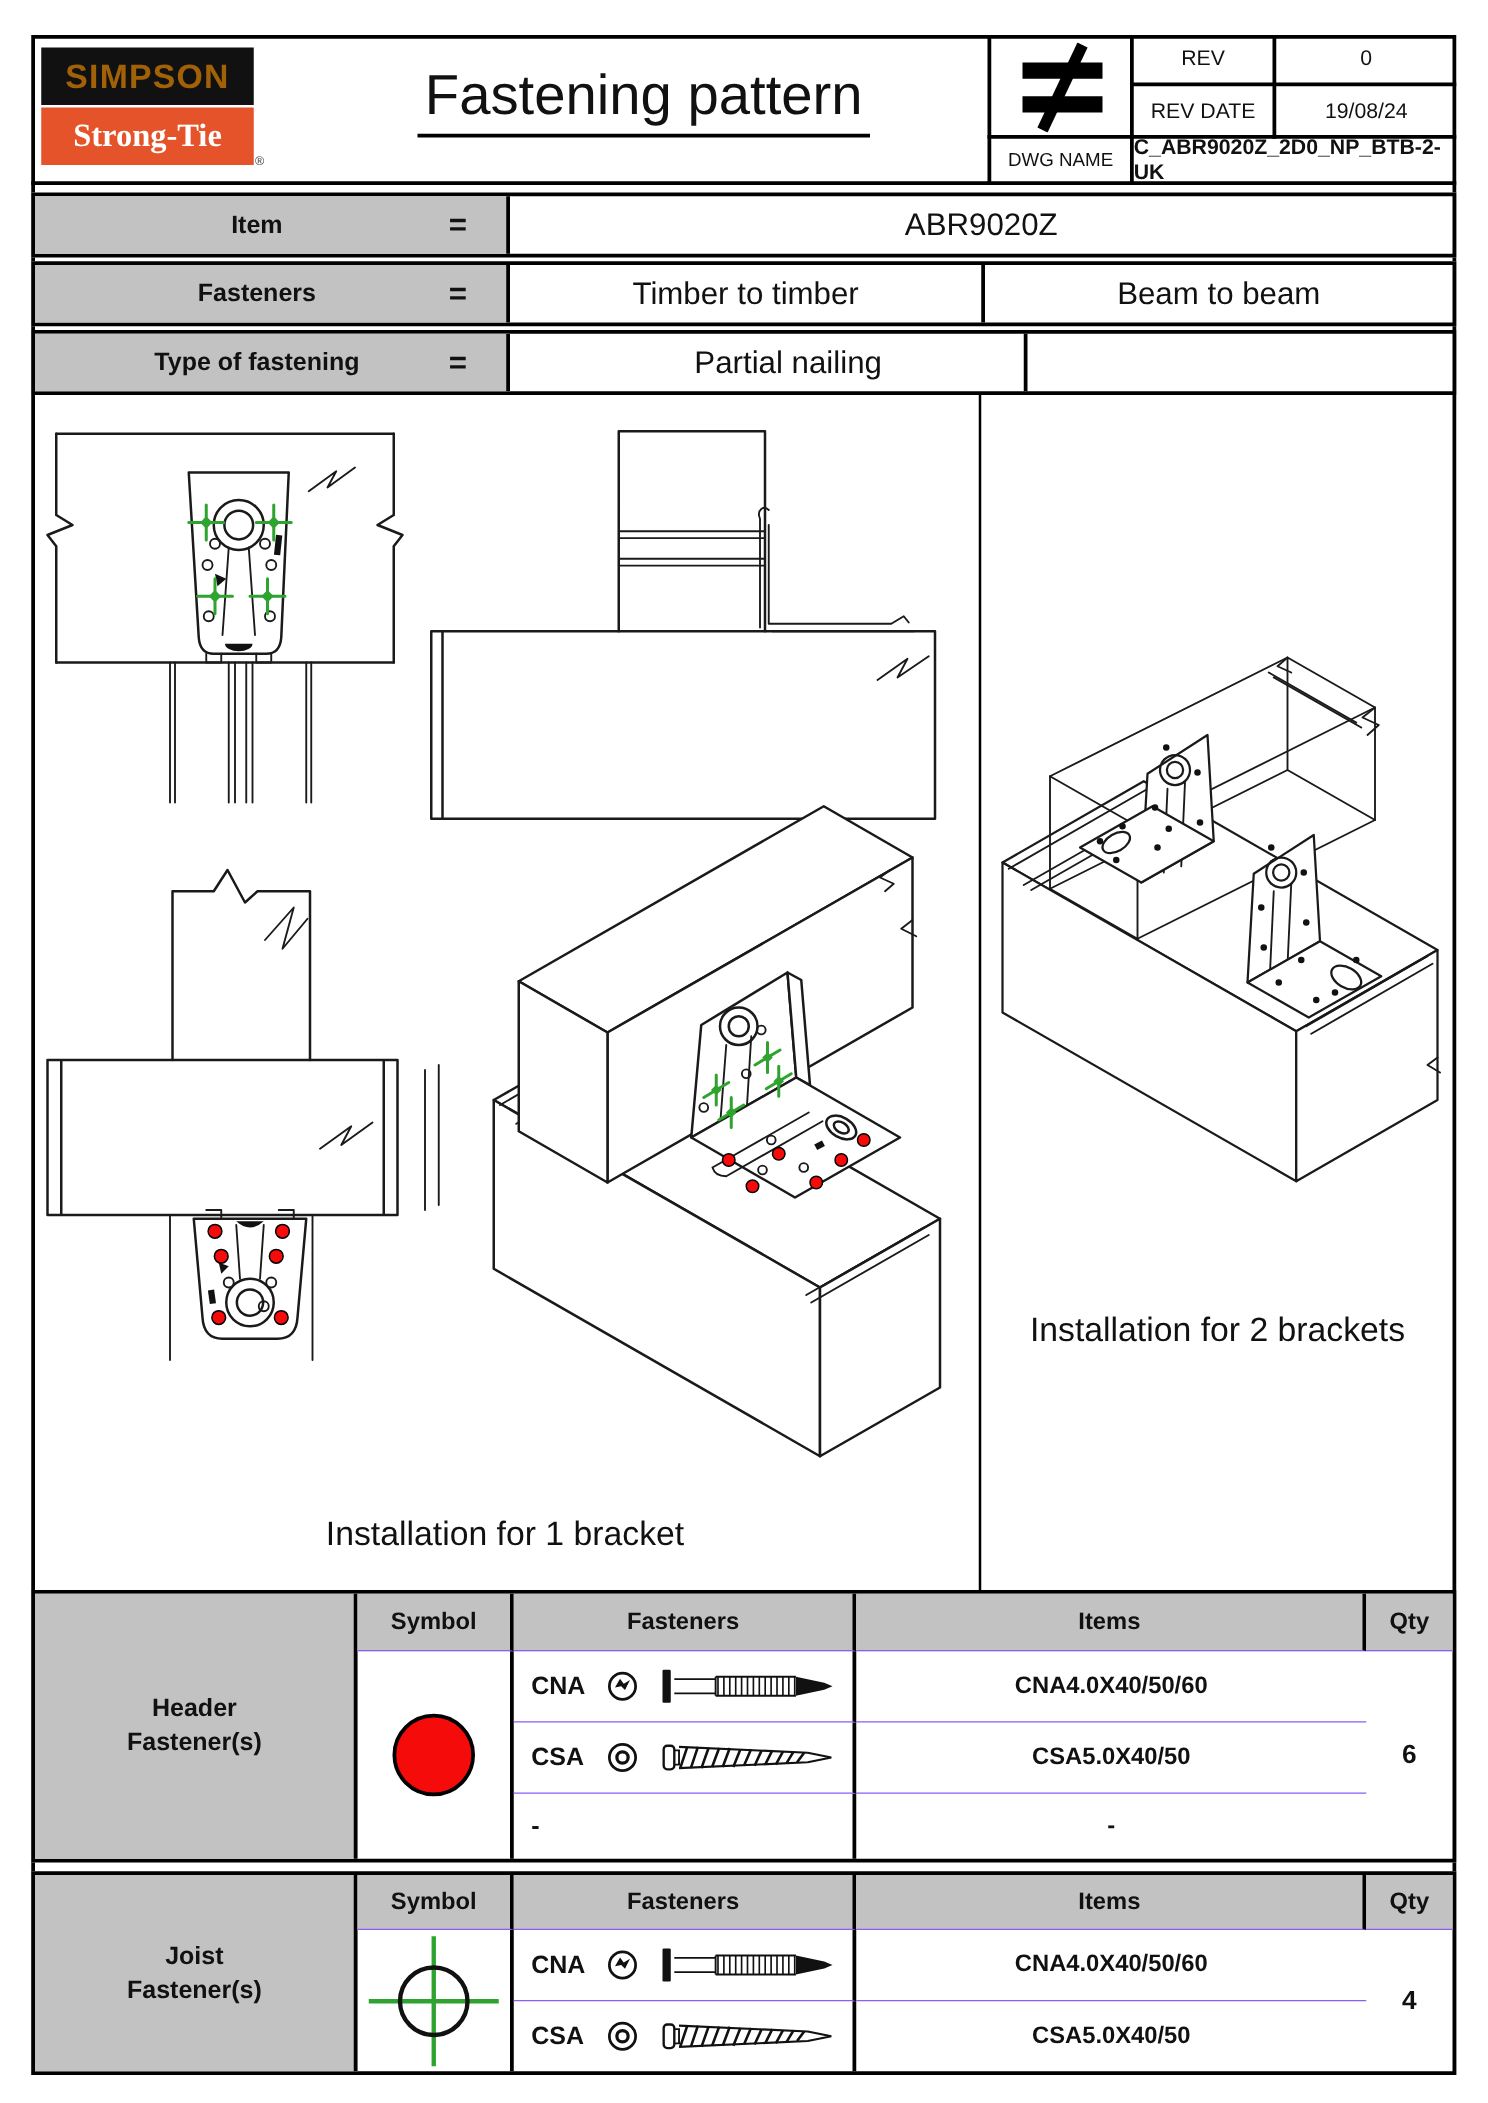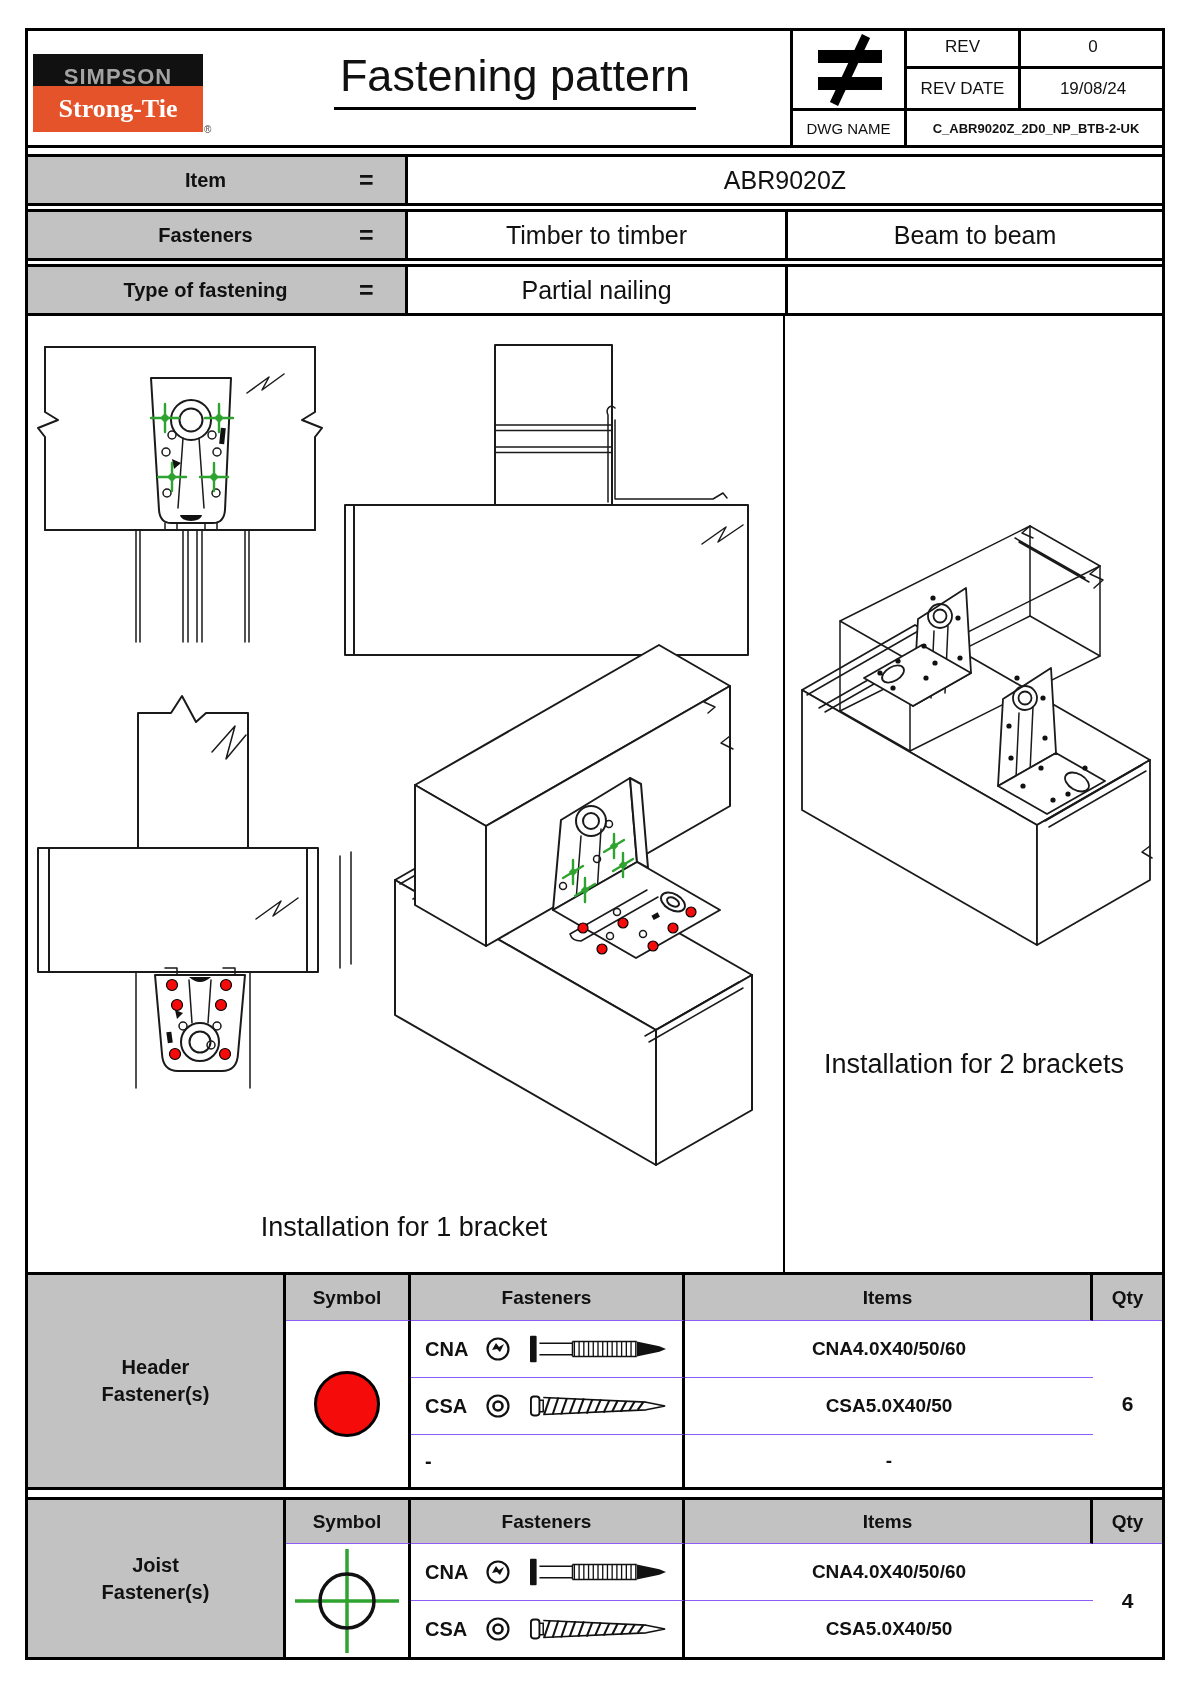--- a/index.html
+++ b/index.html
@@ -3,28 +3,28 @@
 <meta charset="utf-8">
 <style>
   html,body{margin:0;padding:0;background:#fff;}
   .page{position:relative;width:1190px;height:1682px;background:#fff;overflow:hidden;
         font-family:"Liberation Sans", sans-serif;color:#111;}
   .abs{position:absolute;box-sizing:border-box;}
   .line{position:absolute;background:#000;}
   .frame{position:absolute;left:25px;top:28px;width:1140px;height:1632px;border:3px solid #000;box-sizing:border-box;}
   .cell{position:absolute;box-sizing:border-box;display:flex;align-items:center;justify-content:center;}
   
-  .logo-black{background:var(--logo_black,#111);color:#a3a3a3;font-weight:bold;font-size:22px;letter-spacing:1px;margin-top:16px;}
+  .logo-black{background:var(--logo_black,#111);color:#a16207;font-weight:bold;font-size:27px;letter-spacing:1px;}
   .logo-orange{background:var(--logo_orange,#e5532a);color:#fff;font-weight:bold;font-size:26px;
                font-family:"Liberation Serif", serif;}
   .title-wrap{position:absolute;left:245px;top:50px;width:540px;text-align:center;}
   .title-text{display:inline-block;font-size:45px;border-bottom:3px solid #000;padding:0 6px 5px 6px;}
   .tb-label{font-size:17px;}
   .tb-value{font-size:17px;}
-  .dwg-value{font-size:13px;font-weight:600;letter-spacing:0px;}
+  .dwg-value{font-size:17px;font-weight:600;letter-spacing:0px;}
   
   .info-row{position:absolute;left:25px;width:1140px;height:52px;border:3px solid #000;box-sizing:border-box;
             display:flex;background:#fff;}
   .info-label{width:380px;background:var(--cell_gray,#c2c2c2);border-right:3px solid #000;box-sizing:border-box;
               display:flex;align-items:center;position:relative;}
   .info-label .lbl{flex:1;text-align:center;font-weight:bold;font-size:20px;padding-left:24px;}
   .info-label .eq{width:46px;font-weight:bold;font-size:25px;text-align:left;}
   .info-values{flex:1;display:flex;}
   .vcell{display:flex;align-items:center;justify-content:center;font-size:25px;}
   
@@ -98,21 +98,21 @@
     <div class="info-label">
       <span class="lbl">Fasteners</span>
       <span class="eq">=</span>
     </div>
     <div class="info-values">
       <div class="vcell" style="width:380px;border-right:3px solid #000;box-sizing:border-box;">Timber to timber</div>
       <div class="vcell" style="flex:1;">Beam to beam</div>
     </div>
   </div>
 
-  <div class="info-row" style="top:264px;">
+  <div class="info-row" style="top:264px;gap:34px;">
     <div class="info-label">
       <span class="lbl">Type of fastening</span>
       <span class="eq">=</span>
     </div>
     <div class="info-values">
       <div class="vcell" style="width:380px;border-right:3px solid #000;box-sizing:border-box;">Partial nailing</div>
     </div>
   </div>
 
   <div class="line" style="left:783px;top:316px;width:2px;height:956px;"></div>

